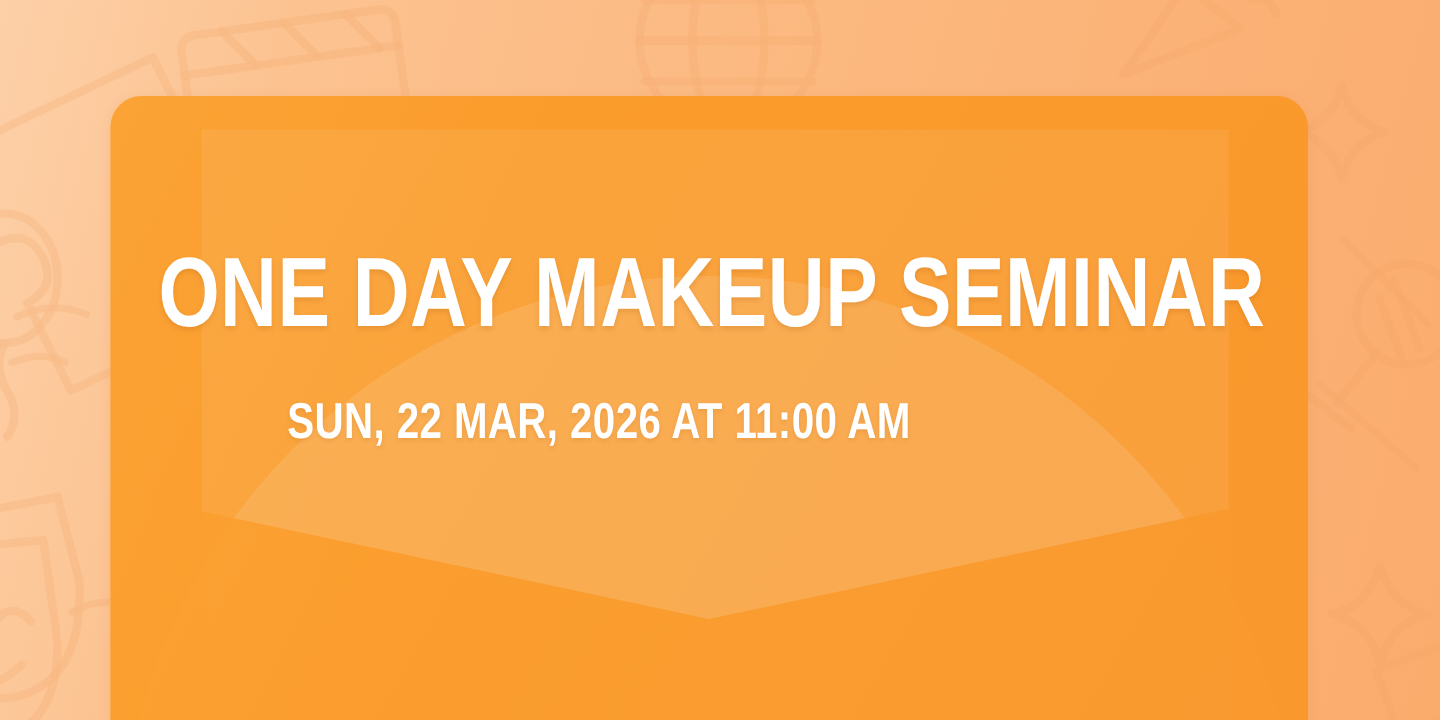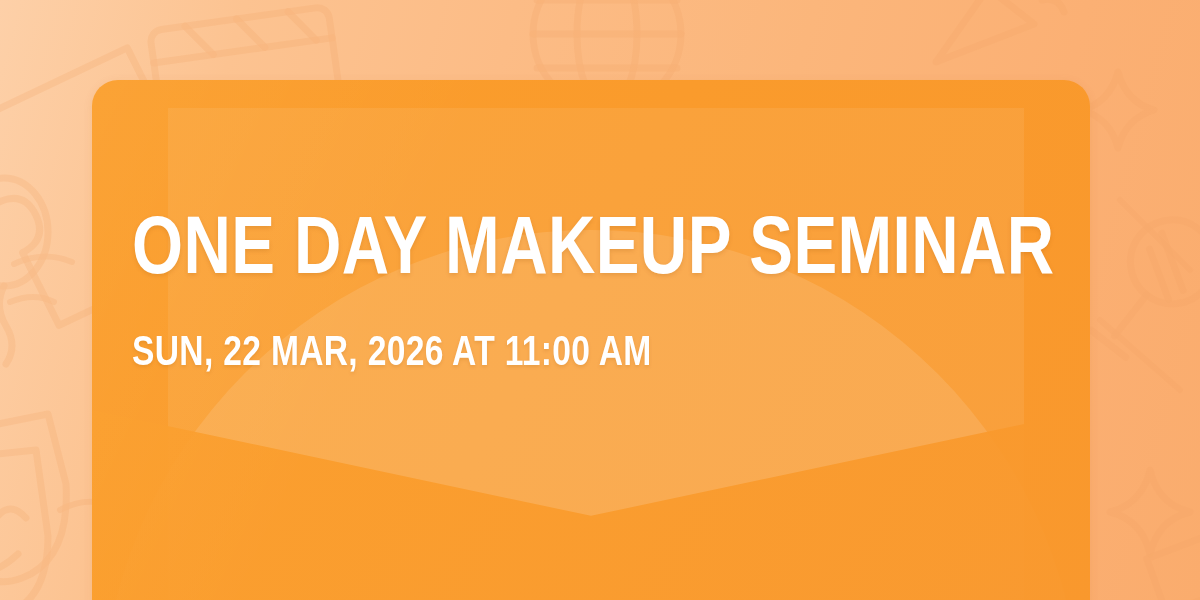--- a/index.html
+++ b/index.html
@@ -18,20 +18,21 @@
     width: 1200px;
     height: 600px;
     overflow: hidden;
     background: linear-gradient(105deg,
                 #FDD0A8 0%,
                 #FCC391 18%,
                 #FCBC86 38%,
                 #FBB67B 60%,
                 #FBB074 80%,
                 #FAAC6D 100%);
+    text-align: center;
   }
 
   
   .pattern {
     position: absolute;
     inset: 0;
     opacity: .40;
     pointer-events: none;
   }
   .pattern svg { display:block; width:1200px; height:600px; }

